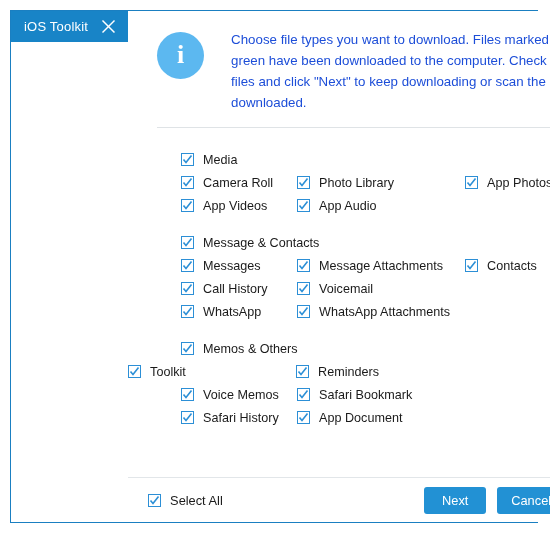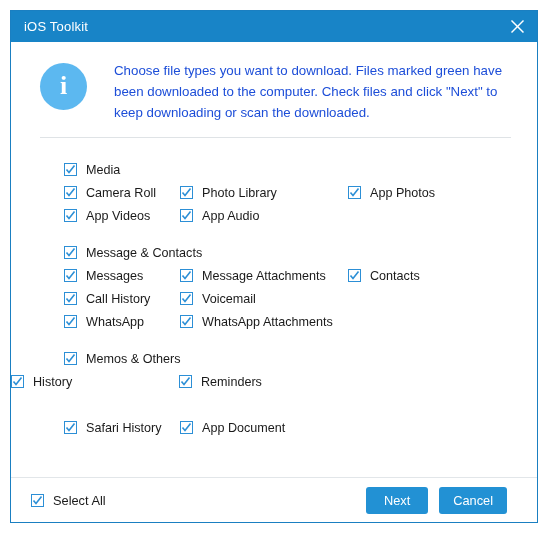--- a/index.html
+++ b/index.html
@@ -17,21 +17,21 @@
   #window {
     position: absolute;
     left: 10px;
     top: 10px;
     width: 528px;
     height: 513px;
     background: #ffffff;
     border: 1px solid #1a7fc1;
     box-sizing: border-box;
     display: flex;
-    flex-direction: column;
+    flex-direction: row;
   }
 
   
   #titlebar {
     height: 31px;
     background: #1884c7;
     flex: 0 0 auto;
     display: flex;
     align-items: center;
     justify-content: space-between;
@@ -361,32 +361,48 @@
               <span class="cb-label">Memos &amp; Others</span>
             </div>
           </div>
           <div class="row">
             <div class="cell c2">
               <span class="cb">
                 <svg width="11" height="11" viewBox="0 0 11 11" aria-hidden="true">
                   <polyline points="1.5,5.5 4,8.5 9.5,1.5" fill="none" stroke="#2c8fd6" stroke-width="1.6"></polyline>
                 </svg>
               </span>
-              <span class="cb-label">History</span>
+              <span class="cb-label">Toolkit</span>
             </div>
             <div class="cell c3">
               <span class="cb">
                 <svg width="11" height="11" viewBox="0 0 11 11" aria-hidden="true">
                   <polyline points="1.5,5.5 4,8.5 9.5,1.5" fill="none" stroke="#2c8fd6" stroke-width="1.6"></polyline>
                 </svg>
               </span>
               <span class="cb-label">Reminders</span>
             </div>
           </div>
           <div class="row">
+            <div class="cell c1">
+              <span class="cb">
+                <svg width="11" height="11" viewBox="0 0 11 11" aria-hidden="true">
+                  <polyline points="1.5,5.5 4,8.5 9.5,1.5" fill="none" stroke="#2c8fd6" stroke-width="1.6"></polyline>
+                </svg>
+              </span>
+              <span class="cb-label">Voice Memos</span>
+            </div>
+            <div class="cell c2">
+              <span class="cb">
+                <svg width="11" height="11" viewBox="0 0 11 11" aria-hidden="true">
+                  <polyline points="1.5,5.5 4,8.5 9.5,1.5" fill="none" stroke="#2c8fd6" stroke-width="1.6"></polyline>
+                </svg>
+              </span>
+              <span class="cb-label">Safari Bookmark</span>
+            </div>
             <div class="cell c3 empty"></div>
           </div>
           <div class="row">
             <div class="cell c1">
               <span class="cb">
                 <svg width="11" height="11" viewBox="0 0 11 11" aria-hidden="true">
                   <polyline points="1.5,5.5 4,8.5 9.5,1.5" fill="none" stroke="#2c8fd6" stroke-width="1.6"></polyline>
                 </svg>
               </span>
               <span class="cb-label">Safari History</span>

